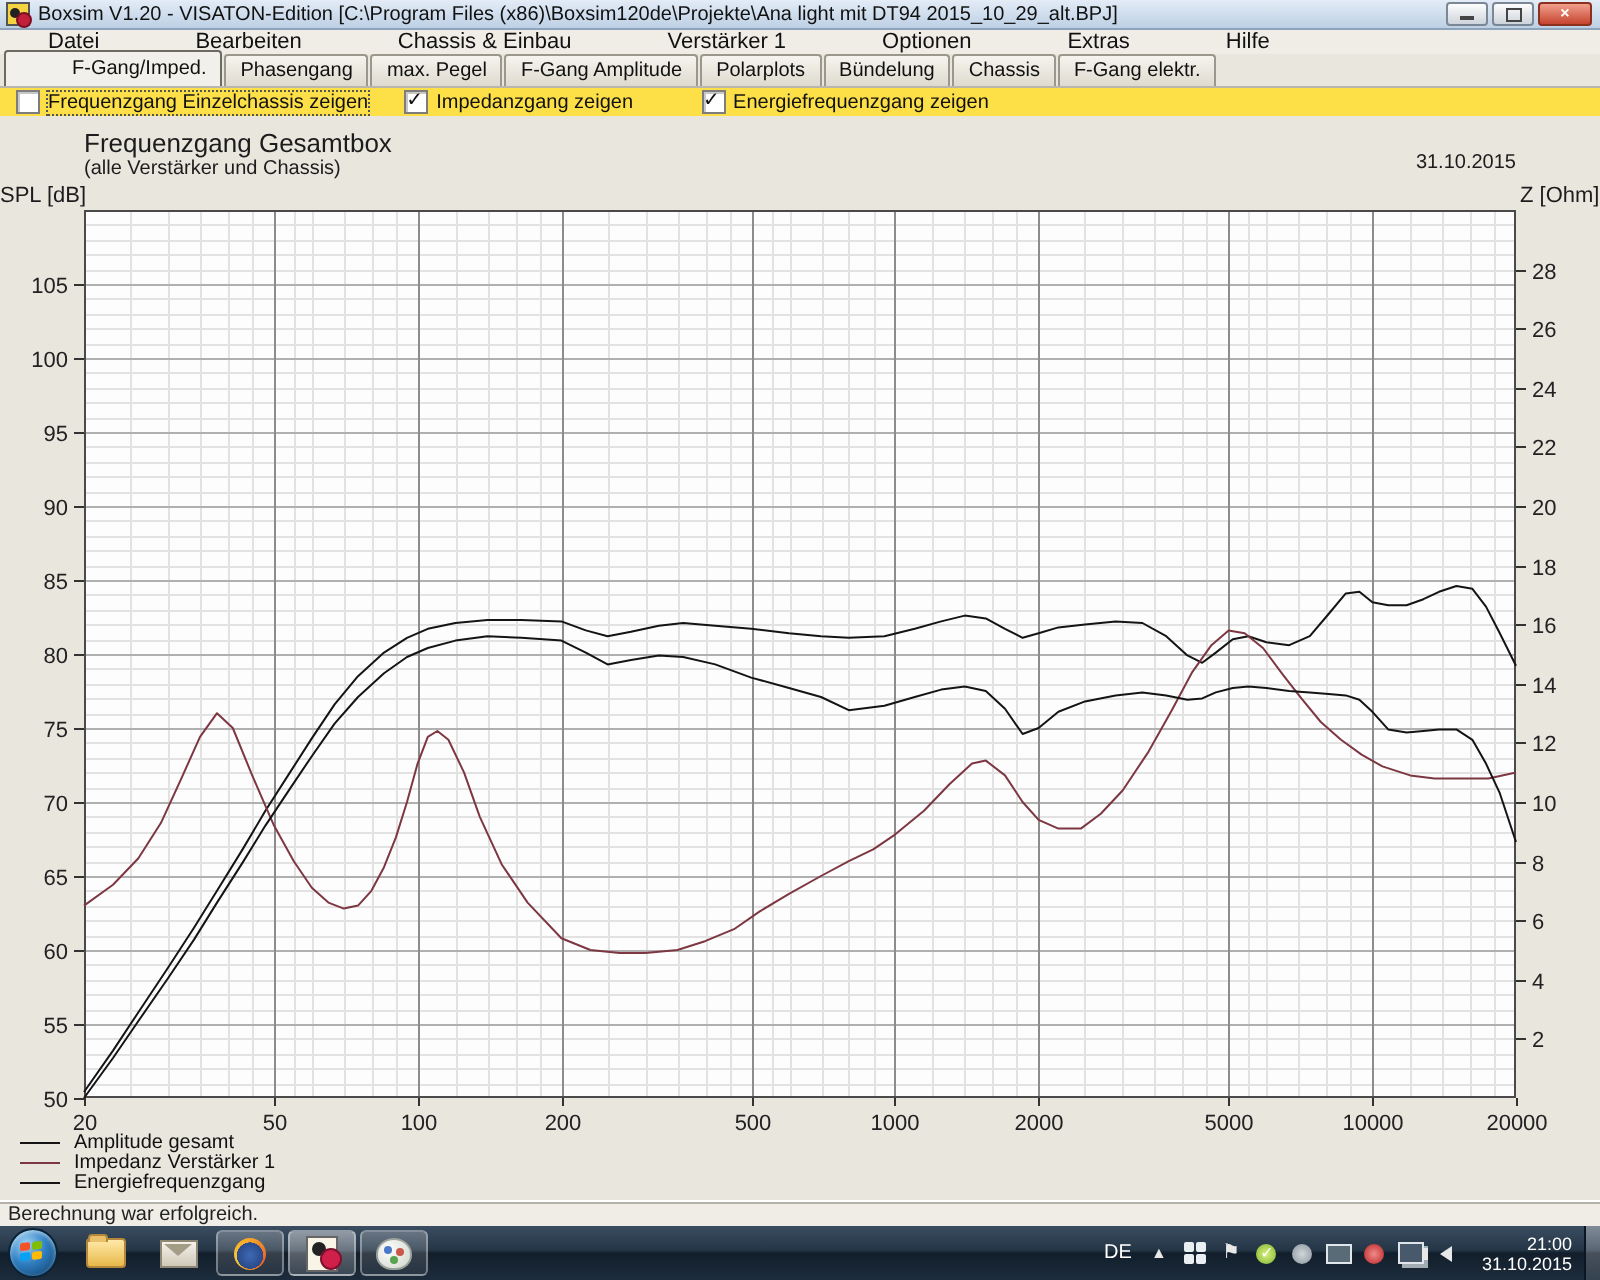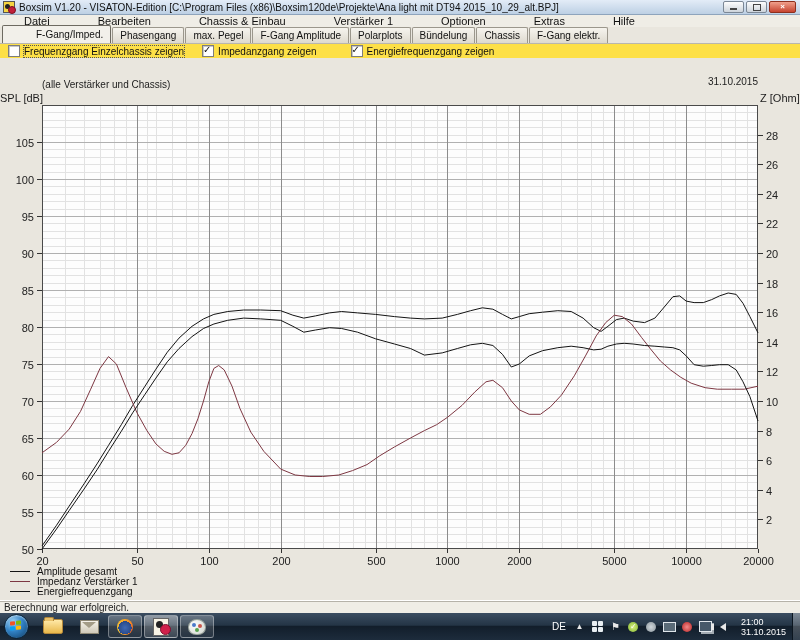--- a/index.html
+++ b/index.html
@@ -90,21 +90,21 @@
   .ti-grid{display:grid;grid-template-columns:5px 5px;grid-template-rows:5px 5px;gap:1px;}
   .ti-grid i{background:#e8eef2;border-radius:1px;}
   .ti-circle{width:10px;height:10px;border-radius:50%;}
   .ti-green{background:radial-gradient(#d9f07c,#7eb431);color:#fff;font-size:8px;text-align:center;line-height:10px;}
   .ti-gray{background:radial-gradient(#cfd6da,#8a959c);}
   .ti-screen{width:11px;height:8px;border:1px solid #dfe5ea;background:#5a6b78;}
   .ti-red{background:radial-gradient(#f08a8a,#b92222);}
   .ti-net{width:11px;height:9px;border:1px solid #dfe5ea;background:#47596a;box-shadow:2px 2px 0 rgba(223,229,234,.7);}
   .ti-vol{width:0;height:0;border-top:4px solid transparent;border-bottom:4px solid transparent;border-right:6px solid #e8e8e8;position:relative;}
   .ti-vol:before{content:"";position:absolute;left:-9px;top:-3px;width:3px;height:6px;background:#e8e8e8;}
-  .clock{font-size:9px;color:#fff;text-align:left;line-height:10px;padding:0 6px;}
+  .clock{font-size:9px;color:#fff;text-align:right;line-height:10px;padding:0 6px;}
   .showdesk{width:7px;height:27px;background:linear-gradient(rgba(255,255,255,.35),rgba(255,255,255,.1));border-left:1px solid #0c1620;flex:none;}
 </style>
 </head>
 <body>
 
 <div id="app">
 
   <div class="titlebar">
     <span class="appicon"></span>
     <span class="title-text">Boxsim V1.20 - VISATON-Edition [C:\Program Files (x86)\Boxsim120de\Projekte\Ana light mit DT94 2015_10_29_alt.BPJ]</span>
@@ -347,20 +347,21 @@
           <text x="447.5" y="507" text-anchor="middle">1000</text>
           <text x="519.5" y="507" text-anchor="middle">2000</text>
           <text x="614.5" y="507" text-anchor="middle">5000</text>
           <text x="686.5" y="507" text-anchor="middle">10000</text>
           <text x="758.5" y="507" text-anchor="middle">20000</text>
         </g>
         <polyline points="42.0,488.0 56.5,467.3 69.2,448.1 84.0,425.9 97.0,405.9 108.5,387.4 121.3,366.7 132.7,347.4 145.0,328.2 155.9,311.2 167.3,294.2 179.0,280.1 192.0,268.3 203.5,260.9 213.9,256.4 227.7,253.5 243.7,252.0 260.7,252.0 280.7,252.7 292.9,257.2 303.8,260.1 315.5,257.9 329.4,254.9 341.6,253.5 357.6,254.9 375.6,256.4 394.5,258.6 410.5,260.1 424.4,260.9 442.2,260.1 457.4,256.4 470.6,252.7 482.4,249.8 492.9,251.2 502.5,256.4 511.3,260.9 519.3,258.6 529.2,255.7 542.5,254.2 557.8,252.7 571.2,253.5 583.1,260.1 593.7,269.7 601.1,273.4 607.9,268.3 616.4,261.6 624.2,260.1 633.2,263.1 644.6,264.6 654.9,260.1 664.3,249.0 672.9,238.7 679.7,237.9 686.2,243.1 694.1,244.6 703.3,244.6 711.7,241.6 719.5,237.9 728.2,235.0 736.2,236.4 743.0,245.3 749.9,258.6 758.0,274.9" fill="none" stroke="#141414" stroke-width="1" stroke-linejoin="round"></polyline>
         <polyline points="42.0,394.8 56.5,384.4 69.2,371.1 80.5,353.4 90.7,331.2 100.0,310.4 108.5,298.6 116.4,306.0 126.1,329.7 137.0,354.8 146.9,372.6 155.9,385.9 164.2,393.3 171.9,396.3 179.0,394.8 185.7,387.4 192.0,375.6 197.9,360.8 203.5,343.0 208.8,323.8 213.9,310.4 218.7,307.5 224.2,311.9 232.0,328.2 239.9,350.4 250.8,374.1 263.8,393.3 280.7,411.1 295.2,417.0 309.8,418.5 322.7,418.5 338.7,417.0 352.5,412.6 367.0,406.6 379.7,397.8 394.5,388.9 410.5,380.0 424.4,372.6 436.6,366.7 447.5,359.3 462.0,347.4 474.7,334.1 486.0,323.8 492.9,322.3 502.5,329.7 511.3,343.0 519.3,351.9 529.2,356.3 540.4,356.3 550.4,348.9 561.4,337.1 574.3,317.8 585.9,297.1 596.2,277.9 605.7,264.6 614.3,257.2 622.3,258.6 631.5,266.0 641.5,279.4 650.7,291.2 660.4,303.0 670.5,311.9 680.8,319.3 691.2,325.2 705.1,329.7 717.3,331.2 731.6,331.2 744.2,331.2 758.0,328.2" fill="none" stroke="#7d3742" stroke-width="1" stroke-linejoin="round"></polyline>
         <polyline points="42.0,491.0 56.5,471.0 69.2,452.5 84.0,431.1 97.0,411.8 108.5,393.3 121.3,373.3 132.7,354.8 145.0,336.3 155.9,320.1 167.3,303.8 179.0,290.5 192.0,278.6 203.5,270.5 213.9,266.0 227.7,262.3 243.7,260.1 260.7,260.9 280.7,262.3 292.9,268.3 303.8,274.2 315.5,272.0 329.4,269.7 341.6,270.5 357.6,274.2 375.6,280.8 394.5,286.0 410.5,290.5 424.4,297.1 442.2,294.9 457.4,290.5 470.6,286.8 482.4,285.3 492.9,287.5 502.5,296.4 511.3,309.0 519.3,306.0 529.2,297.9 542.5,292.7 557.8,289.7 571.2,288.2 583.1,289.7 593.7,291.9 601.1,291.2 607.9,288.2 616.4,286.0 624.2,285.3 633.2,286.0 644.6,287.5 654.9,288.2 664.3,289.0 672.9,289.7 679.7,291.9 686.2,297.9 694.1,306.7 703.3,308.2 711.7,307.5 719.5,306.7 728.2,306.7 736.2,311.9 743.0,323.8 749.9,338.6 758.0,363.0" fill="none" stroke="#141414" stroke-width="1" stroke-linejoin="round"></polyline>
       </svg>
+    <div class="chart-title">Frequenzgang Gesamtbox</div>
     <div class="chart-subtitle">(alle Verstärker und Chassis)</div>
     <div class="chart-date">31.10.2015</div>
     <div class="ylab-left">SPL [dB]</div>
     <div class="ylab-right">Z [Ohm]</div>
     <div class="legend">
         <div class="legend-row">
           <span class="legend-swatch" style="border-top-color: rgb(20, 20, 20);"></span>
           <span>Amplitude gesamt</span>
         </div>
         <div class="legend-row">

